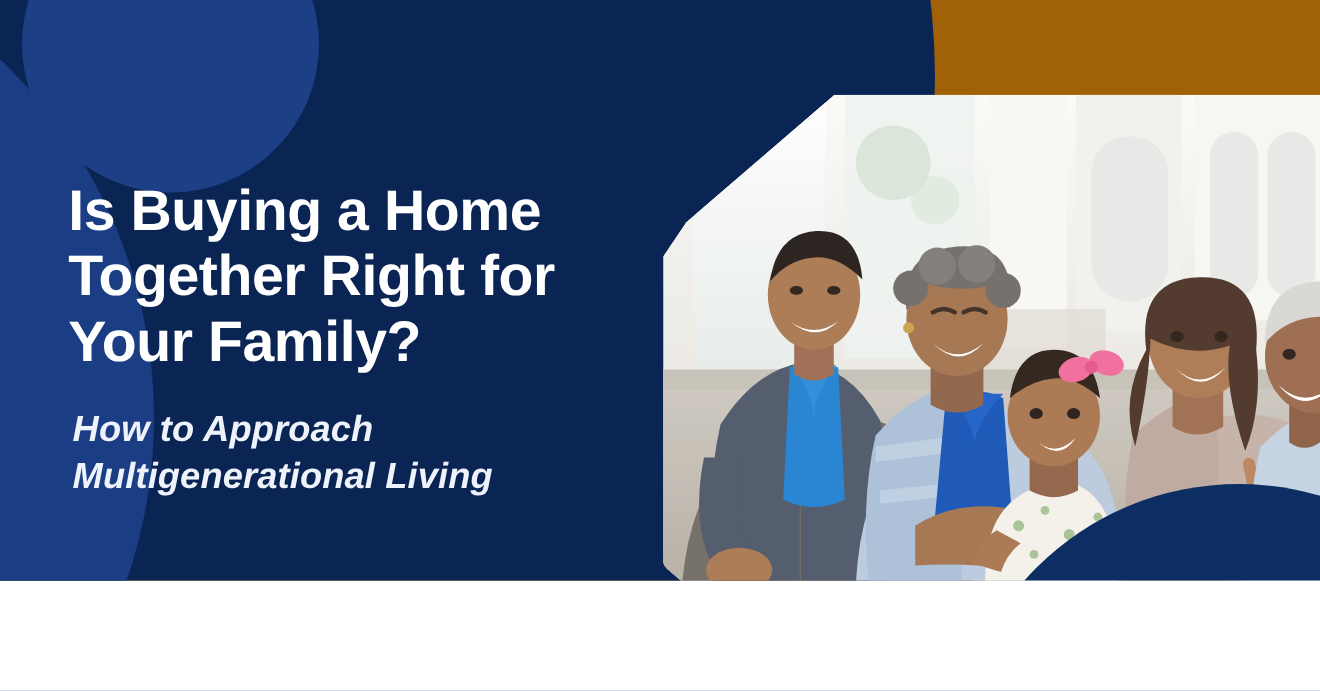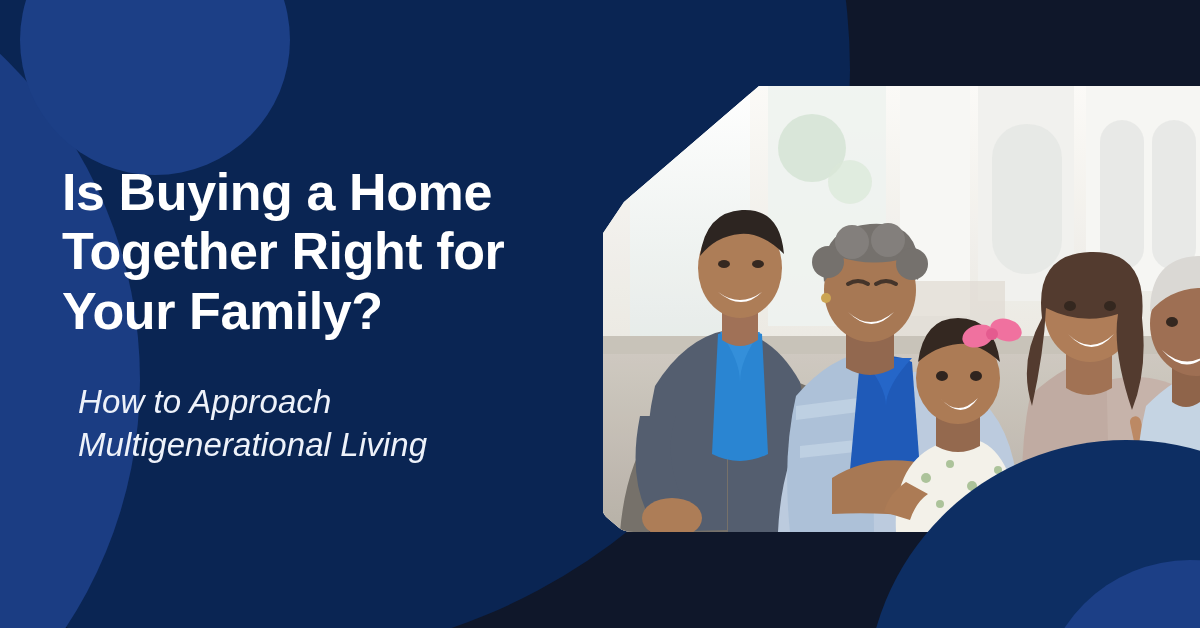--- a/index.html
+++ b/index.html
@@ -7,23 +7,23 @@
     padding: 0;
     background: #ffffff;
   }
   body {
     font-family: "Liberation Sans", sans-serif;
   }
 
   .banner {
     position: relative;
     width: 1200px;
-    height: 628px;
+    height: 528px;
     overflow: hidden;
-    background: #0f172a;
+    background: #a16207;
   }
 
   
   .bg-layer {
     position: absolute;
     inset: 0;
     overflow: hidden;
   }
 
   
@@ -118,26 +118,26 @@
   .headline {
     margin: 0;
     color: #ffffff;
     font-family: "Liberation Sans", sans-serif;
     font-weight: 700;
     font-size: 52px;
     line-height: 1.14;
     letter-spacing: -0.4px;
   }
   .subhead {
-    margin: 16px;
+    margin: 4px;
     padding-top: 24px;
     color: #eef2fa;
     font-family: "Liberation Sans", sans-serif;
     font-style: italic;
-    font-weight: 400;
+    font-weight: 700;
     font-size: 33px;
     line-height: 1.30;
     letter-spacing: 0.1px;
   }
 </style>
 </head>
 <body>
 
 <div class="banner">
 

